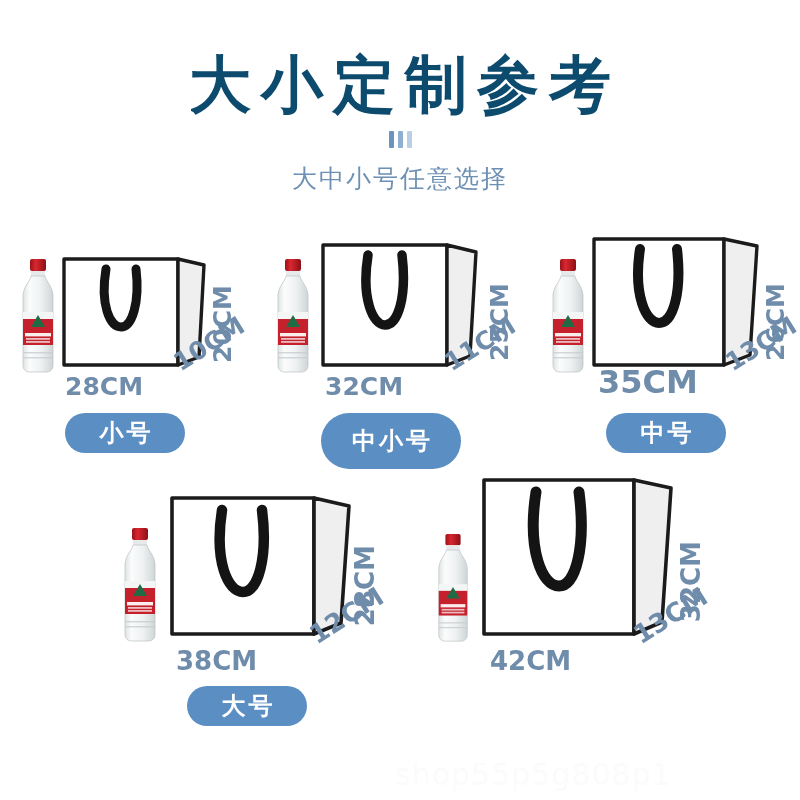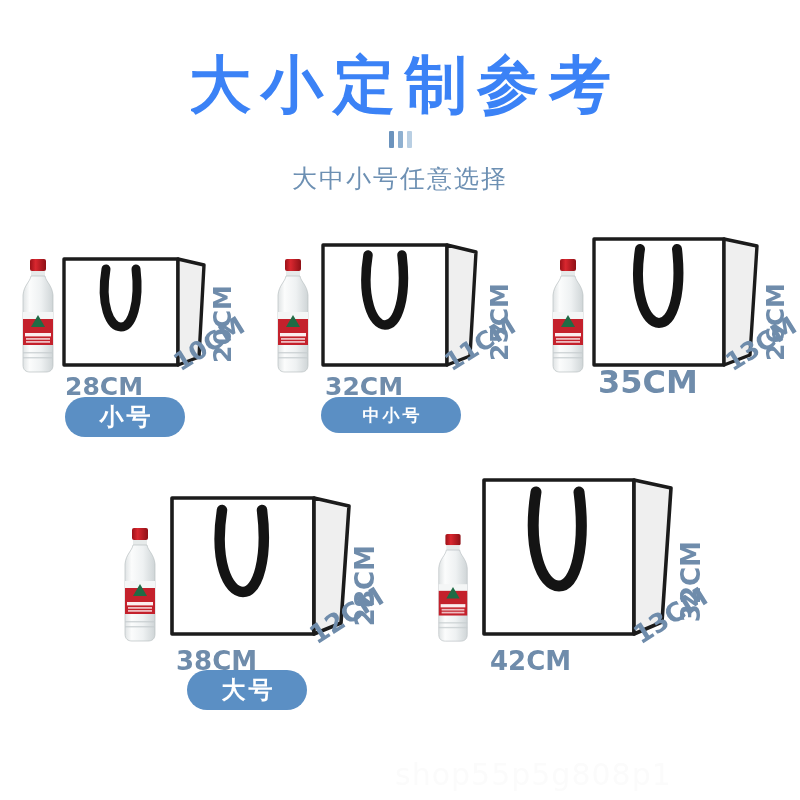--- a/index.html
+++ b/index.html
@@ -23,21 +23,21 @@
   .header {
     position: absolute;
     top: 0; left: 0;
     width: 800px;
     text-align: center;
     padding-top: 52px;
   }
   .title {
     font-size: 62px;
     font-weight: 700;
-    color: #3b82f6;
+    color: #0c4a6e;
     letter-spacing: 10px;
     line-height: 1.08;
     text-indent: 10px;
     font-family: "DejaVu Sans", "Liberation Sans", sans-serif;
   }
   .divider {
     margin: 12px auto 0;
     width: 34px;
     height: 17px;
     display: flex;
@@ -98,33 +98,34 @@
   }
   .dim-h {
     writing-mode: vertical-rl;
     text-orientation: mixed;
     transform: rotate(180deg);
   }
   .dim-d { transform: rotate(-32deg); transform-origin: left center; }
 
   
   .pill {
+    margin-top: 16px;
     background: #5b8fc4;
     color: #ffffff;
     border-radius: 999px;
     display: flex;
     align-items: center;
     justify-content: center;
     font-weight: 700;
     letter-spacing: 3px;
     font-family: "DejaVu Sans", "Liberation Sans", sans-serif;
     text-indent: 3px;
   }
   .pill-2 { min-width: 120px; height: 40px; font-size: 24px; padding: 0 22px; }
-  .pill-3 { min-width: 140px; height: 36px; font-size: 17px; padding: 0 18px; }
+  .pill-3 { min-width: 140px; height: 56px; font-size: 24px; padding: 0 18px; }
 
   
   .watermark {
     position: absolute;
     left: 395px;
     top: 757px;
     font-size: 30px;
     color: #fbfbfb;
     font-weight: 400;
     letter-spacing: 1px;
@@ -254,20 +255,21 @@
             <polygon points="4,6 134,6 134,132 4,132" fill="#ffffff" stroke="#1b1b1b" stroke-width="3.4" stroke-linejoin="round"></polygon>
             <polygon points="134,6 167,13 160,122 134,132" fill="#efefef" stroke="#1b1b1b" stroke-width="3.4" stroke-linejoin="round"></polygon>
             <path d="M50 16 C43 62, 56 90, 69 90 C83 90, 92 60, 87 16" fill="none" stroke="#141414" stroke-width="10" stroke-linecap="round"></path>
           </svg>
         </div>
 
         <div class="dim dim-h" style="right:0px;bottom:36px;font-size:25px;">26CM</div>
         <div class="dim" style="left:56px;bottom:-4px;font-size:32px;">35CM</div>
         <div class="dim dim-d" style="left:186px;bottom:18px;font-size:25px;">13CM</div>
       </div>
+      <div class="pill pill-2">中号</div>
     </div>
   </div>
 
   <div class="row row-2">
 
     <div class="card">
       <div class="stage" style="width:270px;height:200px;">
 
         <div class="bottle" style="left:8px;bottom:26px;">
           <svg class="bottle-svg" width="40" height="118" viewBox="0 0 40 118">

